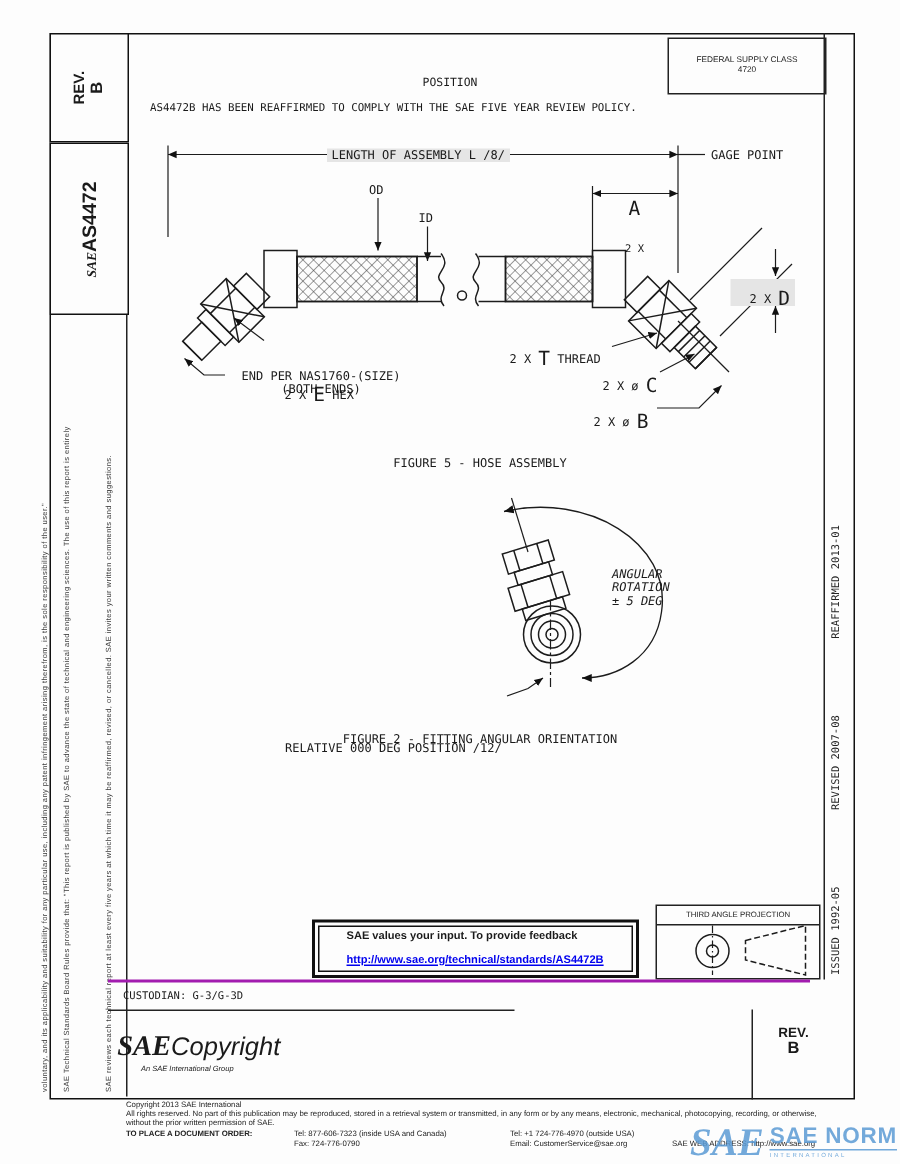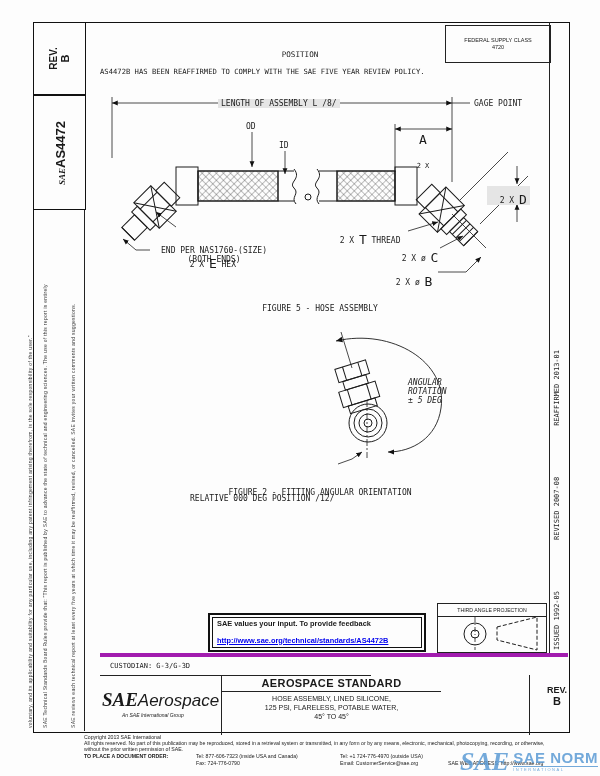--- a/index.html
+++ b/index.html
@@ -212,45 +212,39 @@
 </div>
 <div class="lbl cap" style="left:190px;top:304px;width:260px;">FIGURE 5 - HOSE ASSEMBLY</div>
 
 <div class="lbl" style="left:408px;top:378px;white-space:pre-line;font-style:italic;">ANGULAR
 ROTATION
 ± 5 DEG</div>
 <div class="lbl" style="left:190px;top:480px;margin-top:14px;">RELATIVE 000 DEG POSITION /12/</div>
 <div class="lbl cap" style="left:200px;top:488px;width:240px;">FIGURE 2 - FITTING ANGULAR ORIENTATION</div>
 
 <div class="abs" style="left:208px;top:613px;width:218px;height:39px;border:2px solid #111;
-            box-shadow:inset 0 0 0 2px #fdfdfd, inset 0 0 0 3px #111;padding:4px 0 0 7px;box-sizing:border-box;">
+            box-shadow:inset 0 0 0 2px #fdfdfd, inset 0 0 0 3px #111;padding:4px 0 0 21px;box-sizing:border-box;">
   <div class="fbx">SAE values your input. To provide feedback</div>
   <a href="#" class="fbx">http://www.sae.org/technical/standards/AS4472B</a>
 </div>
 
 <div class="abs thin" style="left:437px;top:603px;width:110px;height:50px;box-sizing:border-box;">
   <div style="font-size:5.2px;text-align:center;border-bottom:1px solid #222;height:12px;line-height:12px;">THIRD ANGLE PROJECTION</div>
 </div>
 
-<div class="abs" style="left:100px;top:653px;width:468px;height:78px;border-top:4px solid #a21caf;">
+<div class="abs" style="left:72px;top:653px;width:468px;height:78px;border-top:2px solid #a21caf;">
   <div class="abs" style="left:0;top:0;width:271px;height:18px;border-bottom:1px solid #222;">
     <div class="mono7" style="padding:5px 0 0 10px;">CUSTODIAN: G-3/G-3D</div>
   </div>
 
   <div class="abs" style="left:0;top:18px;width:121px;height:60px;text-align:center;padding-top:14px;box-sizing:border-box;">
-    <span class="saelogo" style="font-size:19px;">SAE</span><span style="font-size:17px;font-style:italic;">Aerospace</span>
+    <span class="saelogo" style="font-size:19px;">SAE</span><span style="font-size:17px;font-style:italic;">Copyright</span>
     <div style="font-size:5px;font-style:italic;text-align:left;padding-left:22px;margin-top:1px;">An SAE International Group</div>
   </div>
 
-  <div class="abs" style="left:121px;top:18px;width:220px;height:60px;border-left:1px solid #222;box-sizing:border-box;">
-    <div class="tb-head" style="border-bottom:1px solid #222;padding:2px 0;">AEROSPACE STANDARD</div>
-    <div class="tb-sub">HOSE ASSEMBLY, LINED SILICONE,
-125 PSI, FLARELESS, POTABLE WATER,
-45° TO 45°</div>
-  </div>
 
 
   <div class="abs" style="left:429px;top:18px;width:55px;height:60px;border-left:1px solid #222;box-sizing:border-box;text-align:center;padding-top:10px;">
     <div style="font-size:9px;font-weight:bold;">REV.</div>
     <div style="font-size:11px;font-weight:bold;">B</div>
   </div>
 </div>
 
 <div class="abs footer-sm" style="left:84px;top:734px;">Copyright 2013 SAE International</div>
 <div class="abs footer-sm" style="left:84px;top:740px;width:470px;">All rights reserved. No part of this publication may be reproduced, stored in a retrieval system or transmitted, in any form or by any means, electronic, mechanical, photocopying, recording, or otherwise, without the prior written permission of SAE.</div>

